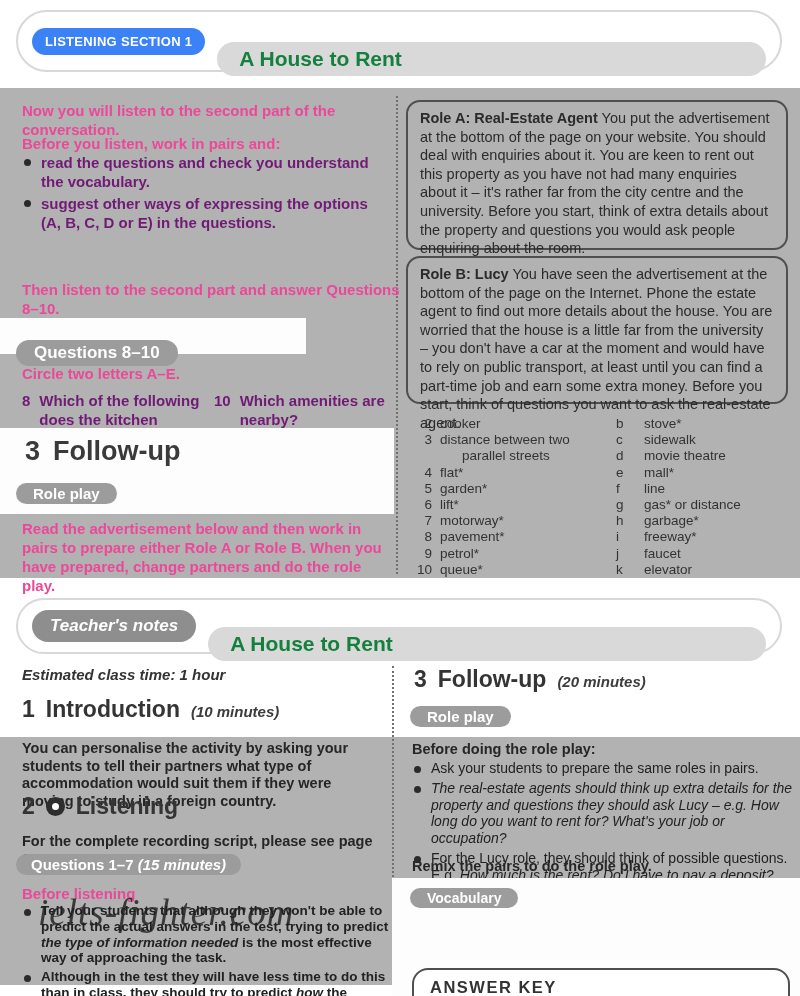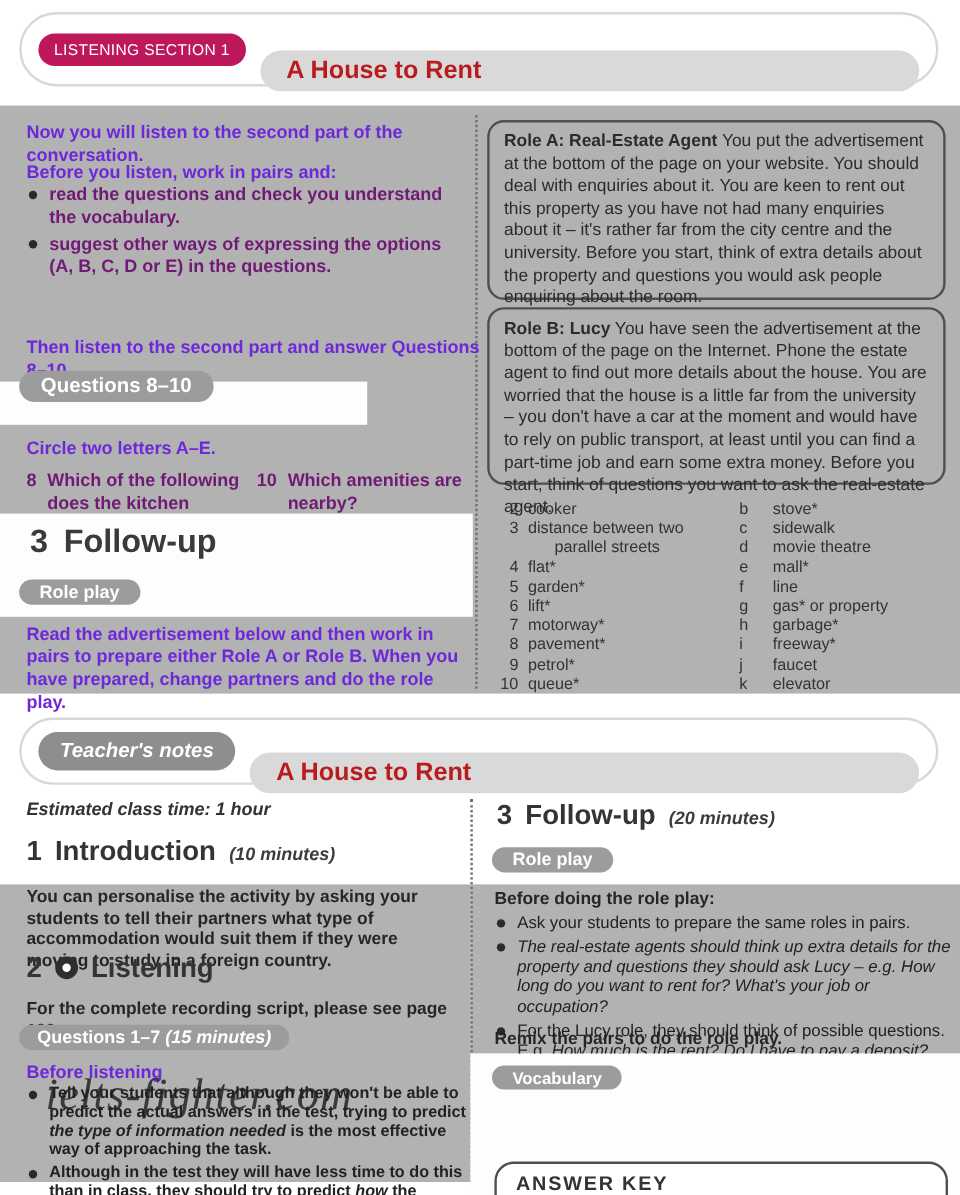--- a/index.html
+++ b/index.html
@@ -10,30 +10,30 @@
   .it{font-style:italic;}
 
   
   .gray{background:#b2b2b2;}
   .white-strip{background:#fdfdfd;}
 
   
   .hdr{position:absolute;left:16px;width:766px;background:#fff;border:2px solid #d8d8d8;
        border-radius:34px;display:flex;align-items:center;gap:12px;padding:0 14px;box-sizing:border-box;}
   .hdr .titlebar{flex:1;background:#d9d9d9;border-radius:17px;height:34px;display:flex;
-       align-items:center;padding:0 22px;font-size:21px;font-weight:700;color:#b91c1c;margin-top:36px;}
-  .badge-dark{background:#be185d;color:#fff;border-radius:16px;padding:6px 13px;
-       font-size:13px;font-weight:400;letter-spacing:.3px;white-space:nowrap;}
+       align-items:center;padding:0 22px;font-size:21px;font-weight:700;color:#15803d;margin-top:36px;}
+  .badge-dark{background:#3b82f6;color:#fff;border-radius:16px;padding:6px 13px;
+       font-size:13px;font-weight:700;letter-spacing:.3px;white-space:nowrap;}
   .badge-teacher{background:#8e8e8e;color:#fff;border-radius:999px;padding:6px 18px;
        font-size:17px;font-weight:700;font-style:italic;white-space:nowrap;}
 
   .pill{display:inline-block;background:#9c9c9c;color:#fff;font-weight:700;
         border-radius:999px;white-space:nowrap;}
 
-  .p15{font-size:15px;line-height:19px;font-weight:700;color:#6d28d9;}
+  .p15{font-size:15px;line-height:19px;font-weight:700;color:#ec4899;}
   .p145{font-size:14.5px;line-height:17.5px;font-weight:700;color:#262626;}
 
   ul.dots{list-style:none;margin:0;padding:0;}
   ul.dots li{display:flex;gap:10px;margin-bottom:3px;}
   ul.dots .dot{flex:none;width:7px;height:7px;border-radius:50%;background:#2a2a2a;margin-top:6px;}
 
   .example{background:#a5a5a5;display:grid;grid-template-columns:105px 1fr;
            row-gap:2px;padding:7px 12px;box-sizing:border-box;font-size:14.5px;line-height:19px;color:#222;}
 
   .rolebox{border:2px solid #4f4f4f;border-radius:14px;padding:7px 12px;box-sizing:border-box;
@@ -90,21 +90,21 @@
     <li>
       <span class="dot"></span>
       <span class="qitem" style="display:inline">suggest other ways of expressing the options (A, B, C, D or E) in the questions.</span>
     </li>
   </ul>
 
 
   <div class="abs p15" style="left:22px;top:280px;width:380px;">Then listen to the second part and answer Questions 8–10.</div>
 
   <div class="abs white-strip" style="left:0;top:318px;width:306px;height:36px;"></div>
-  <span class="pill abs" style="left:16px;top:309px;font-size:17px;padding:3px 18px;">Questions 8–10</span>
+  <span class="pill abs" style="left:16px;top:340px;font-size:17px;padding:3px 18px;">Questions 8–10</span>
 
   <div class="abs p15" style="left:22px;top:364px;width:300px;">Circle two letters A–E.</div>
 
   <div class="abs qitem" style="left:22px;top:391px;width:182px;">
     <span class="b">8</span>
     <span>Which of the following does the kitchen contain?</span>
   </div>
   <div class="abs qitem" style="left:214px;top:391px;width:172px;">
     <span class="b">10</span>
     <span>Which amenities are nearby?</span>
@@ -143,21 +143,21 @@
       <span>flat*</span>
       <span>e</span>
       <span>mall*</span>
     <span class="num">5</span>
       <span>garden*</span>
       <span>f</span>
       <span>line</span>
     <span class="num">6</span>
       <span>lift*</span>
       <span>g</span>
-      <span>gas* or property</span>
+      <span>gas* or distance</span>
     <span class="num">7</span>
       <span>motorway*</span>
       <span>h</span>
       <span>garbage*</span>
     <span class="num">8</span>
       <span>pavement*</span>
       <span>i</span>
       <span>freeway*</span>
     <span class="num">9</span>
       <span>petrol*</span>

